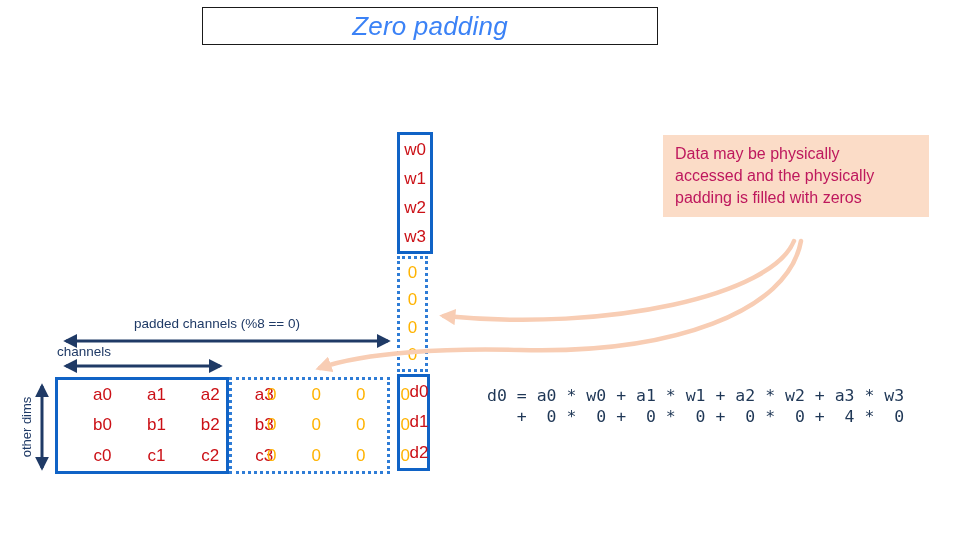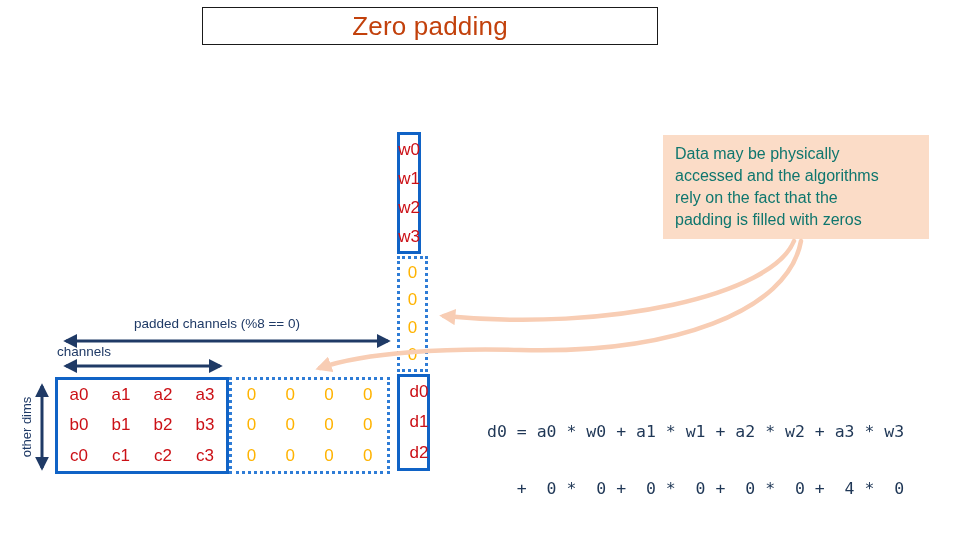--- a/index.html
+++ b/index.html
@@ -4,50 +4,49 @@
 <style>
   html,body{margin:0;padding:0;background:#fff;}
   .slide{
     position:relative;width:960px;height:540px;background:#ffffff;overflow:hidden;
     font-family:"Liberation Sans",sans-serif;
   }
   .title-box{
     position:absolute;left:202px;top:7px;width:454px;height:36px;
     border:1px solid #1a1a1a;display:flex;align-items:center;justify-content:center;
   }
-  .title-box span{color:#c2410c;font-size:26px;letter-spacing:0.2px;}
+  .title-box span{color:#3b82f6;font-size:26px;letter-spacing:0.2px;font-style:italic;}
   .overlay{position:absolute;left:0;top:0;width:960px;height:540px;pointer-events:none;z-index:5;}
   .lbl{position:absolute;color:#1f3a66;font-size:13.5px;z-index:2;}
   .padded-label{left:48px;top:316px;width:338px;text-align:center;}
   .channels-label{left:57px;top:344px;width:166px;}
   .other-dims-label{left:26px;top:427px;transform:translate(-50%,-50%) rotate(-90deg);white-space:nowrap;font-size:13px;}
   .box{position:absolute;box-sizing:border-box;z-index:1;}
   .solid{border:3px solid #1063c6;}
   .dotted{border:3px dotted #2e7cd6;}
   .vcells{display:flex;flex-direction:column;}
   .vcells .cell{flex:1;display:flex;align-items:center;justify-content:center;}
   .grid{display:grid;grid-template-columns:repeat(4,1fr);grid-template-rows:repeat(3,1fr);}
-  .grid .cell{display:flex;align-items:center;justify-content:center;}
+  .grid .cell{display:flex;align-items:center;justify-content:center;margin-left:35px;}
   .red{color:#cb1016;font-size:17px;}
   .orange{color:#ffb300;font-size:17px;}
-  .wbox{left:397px;top:132px;width:24px;height:122px;}
+  .wbox{left:397px;top:132px;width:36px;height:122px;}
   .wpad{left:397px;top:256px;width:31px;height:116px;}
   .mbox{left:55px;top:377px;width:174px;height:97px;}
   .mpad{left:229px;top:377px;width:161px;height:97px;}
   .dbox{left:397px;top:374px;width:33px;height:97px;padding-left:11px;}
   .callout{
     position:absolute;left:663px;top:135px;width:266px;box-sizing:border-box;
-    background:#fbdcc7;color:#0f766e;font-size:16px;line-height:22px;
+    background:#fbdcc7;color:#be185d;font-size:16px;line-height:22px;
     padding:8px 6px 8px 12px;z-index:2;
   }
   .equations{position:absolute;left:487px;top:385px;color:#1f3756;z-index:2;}
   .eq-line{
     font-family:"DejaVu Sans Mono",monospace;font-size:16.5px;line-height:21px;
     white-space:pre;
-    margin-top:36px;
   }
 </style>
 </head>
 <body>
 
 <div class="slide">
 
   <div class="title-box">
     <span>Zero padding</span>
   </div>
@@ -101,22 +100,21 @@
     <div class="cell red">d1</div>
     <div class="cell red">d2</div>
   </div>
 
   <div class="lbl padded-label">padded channels (%8 == 0)</div>
   <div class="lbl channels-label">channels</div>
   <div class="lbl other-dims-label">other dims</div>
 
   <div class="callout">
     <div>Data may be physically</div>
-    <div>accessed and the algorithms</div>
-    <div>rely on the fact that the</div>
+    <div>accessed and the physically</div>
     <div>padding is filled with zeros</div>
   </div>
 
   <div class="equations">
     <div class="eq-line">d0 = a0 * w0 + a1 * w1 + a2 * w2 + a3 * w3</div>
     <div class="eq-line">   +  0 *  0 +  0 *  0 +  0 *  0 +  4 *  0</div>
   </div>
 
   <svg class="overlay" viewBox="0 0 960 540" xmlns="http://www.w3.org/2000/svg">
     <defs>

